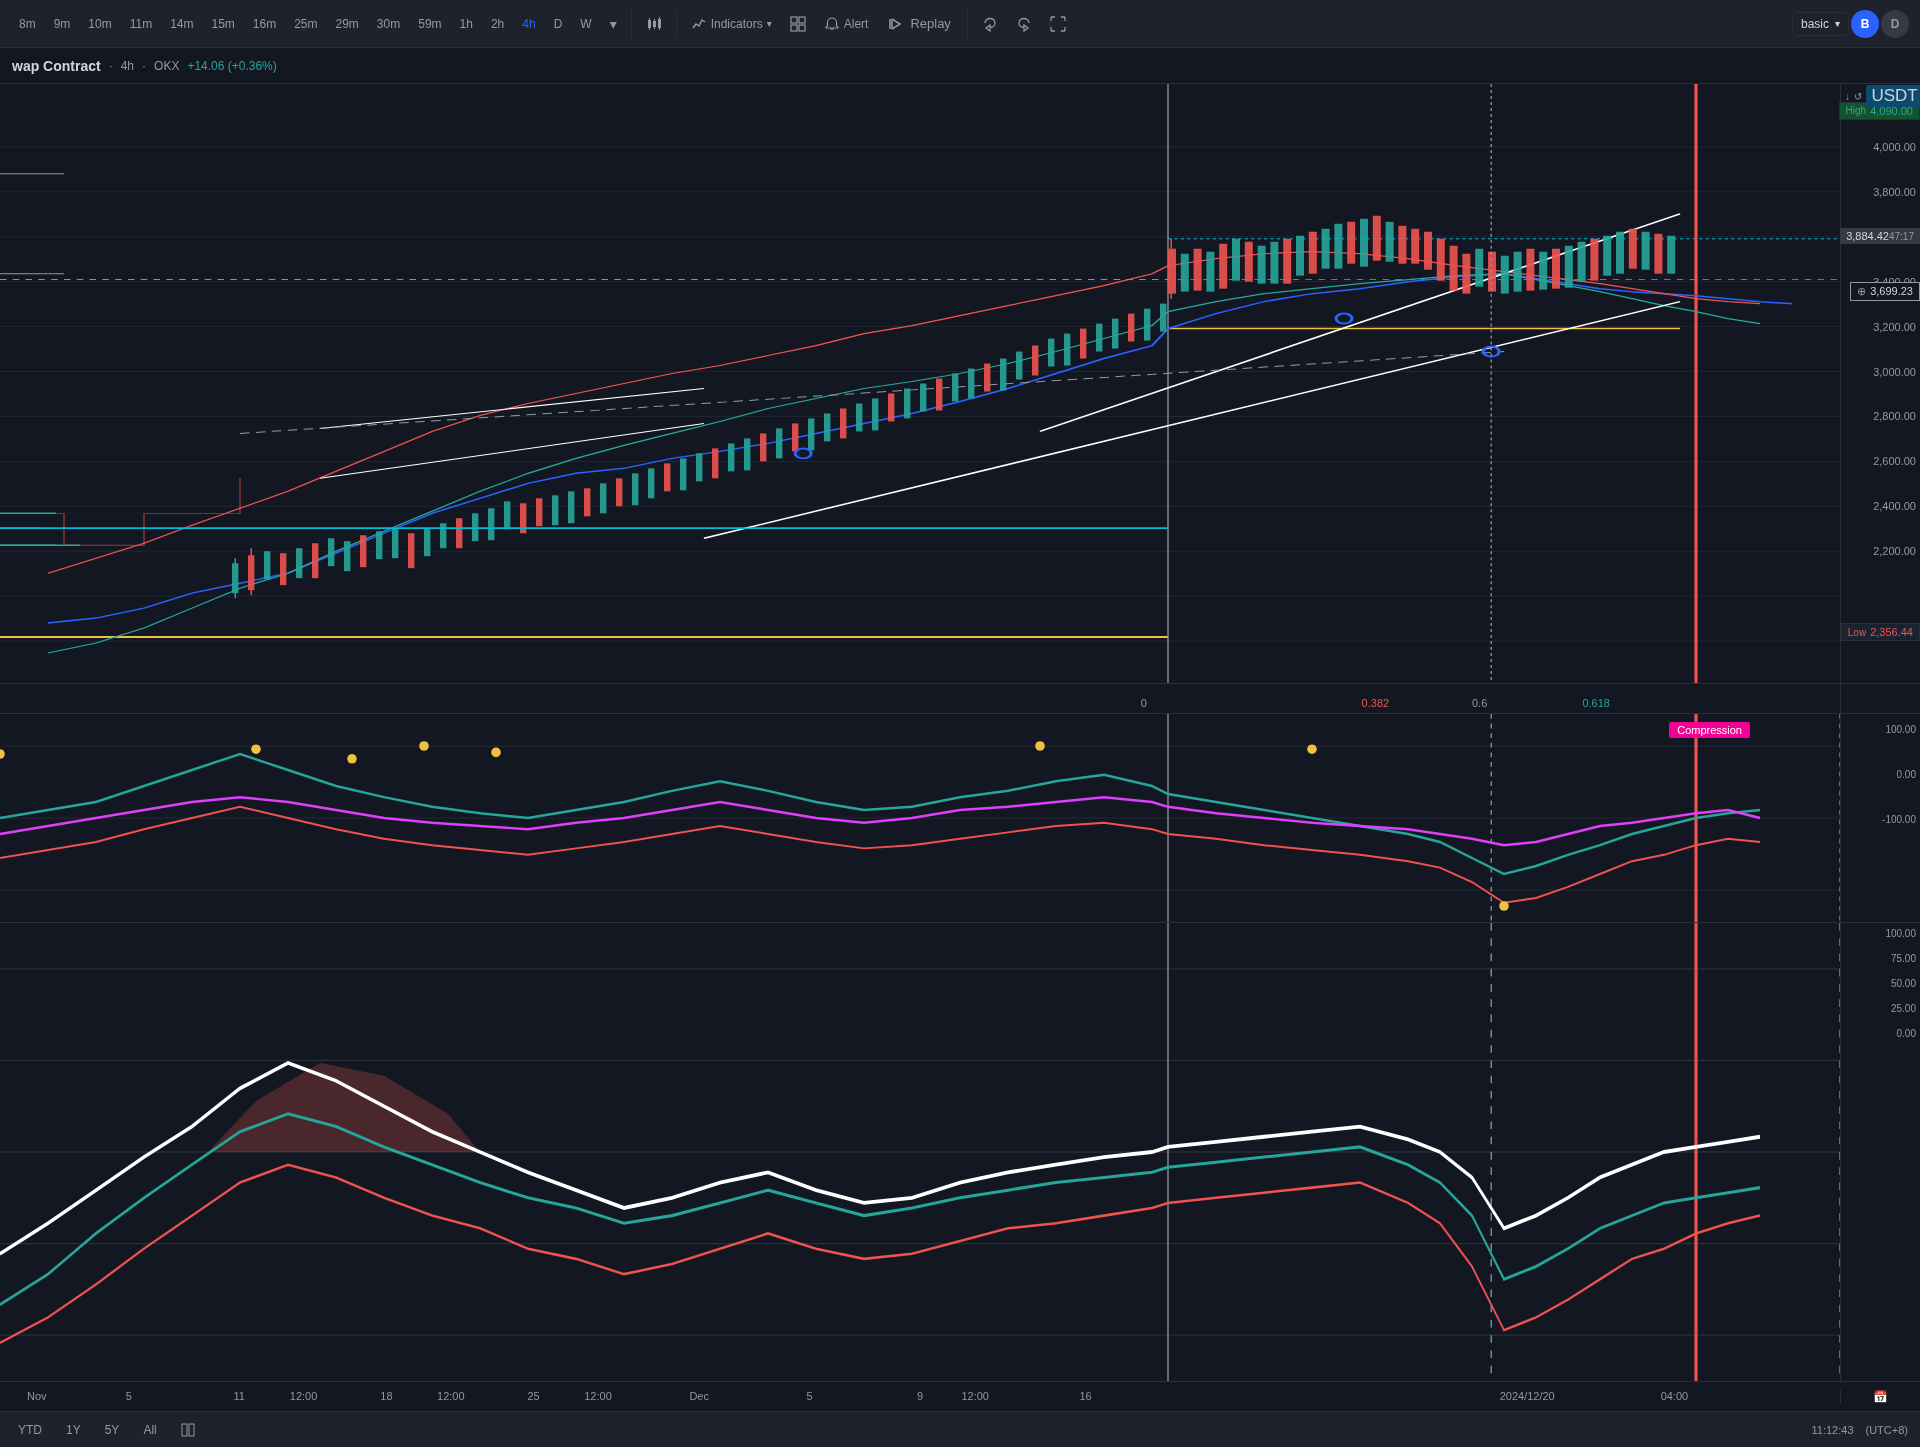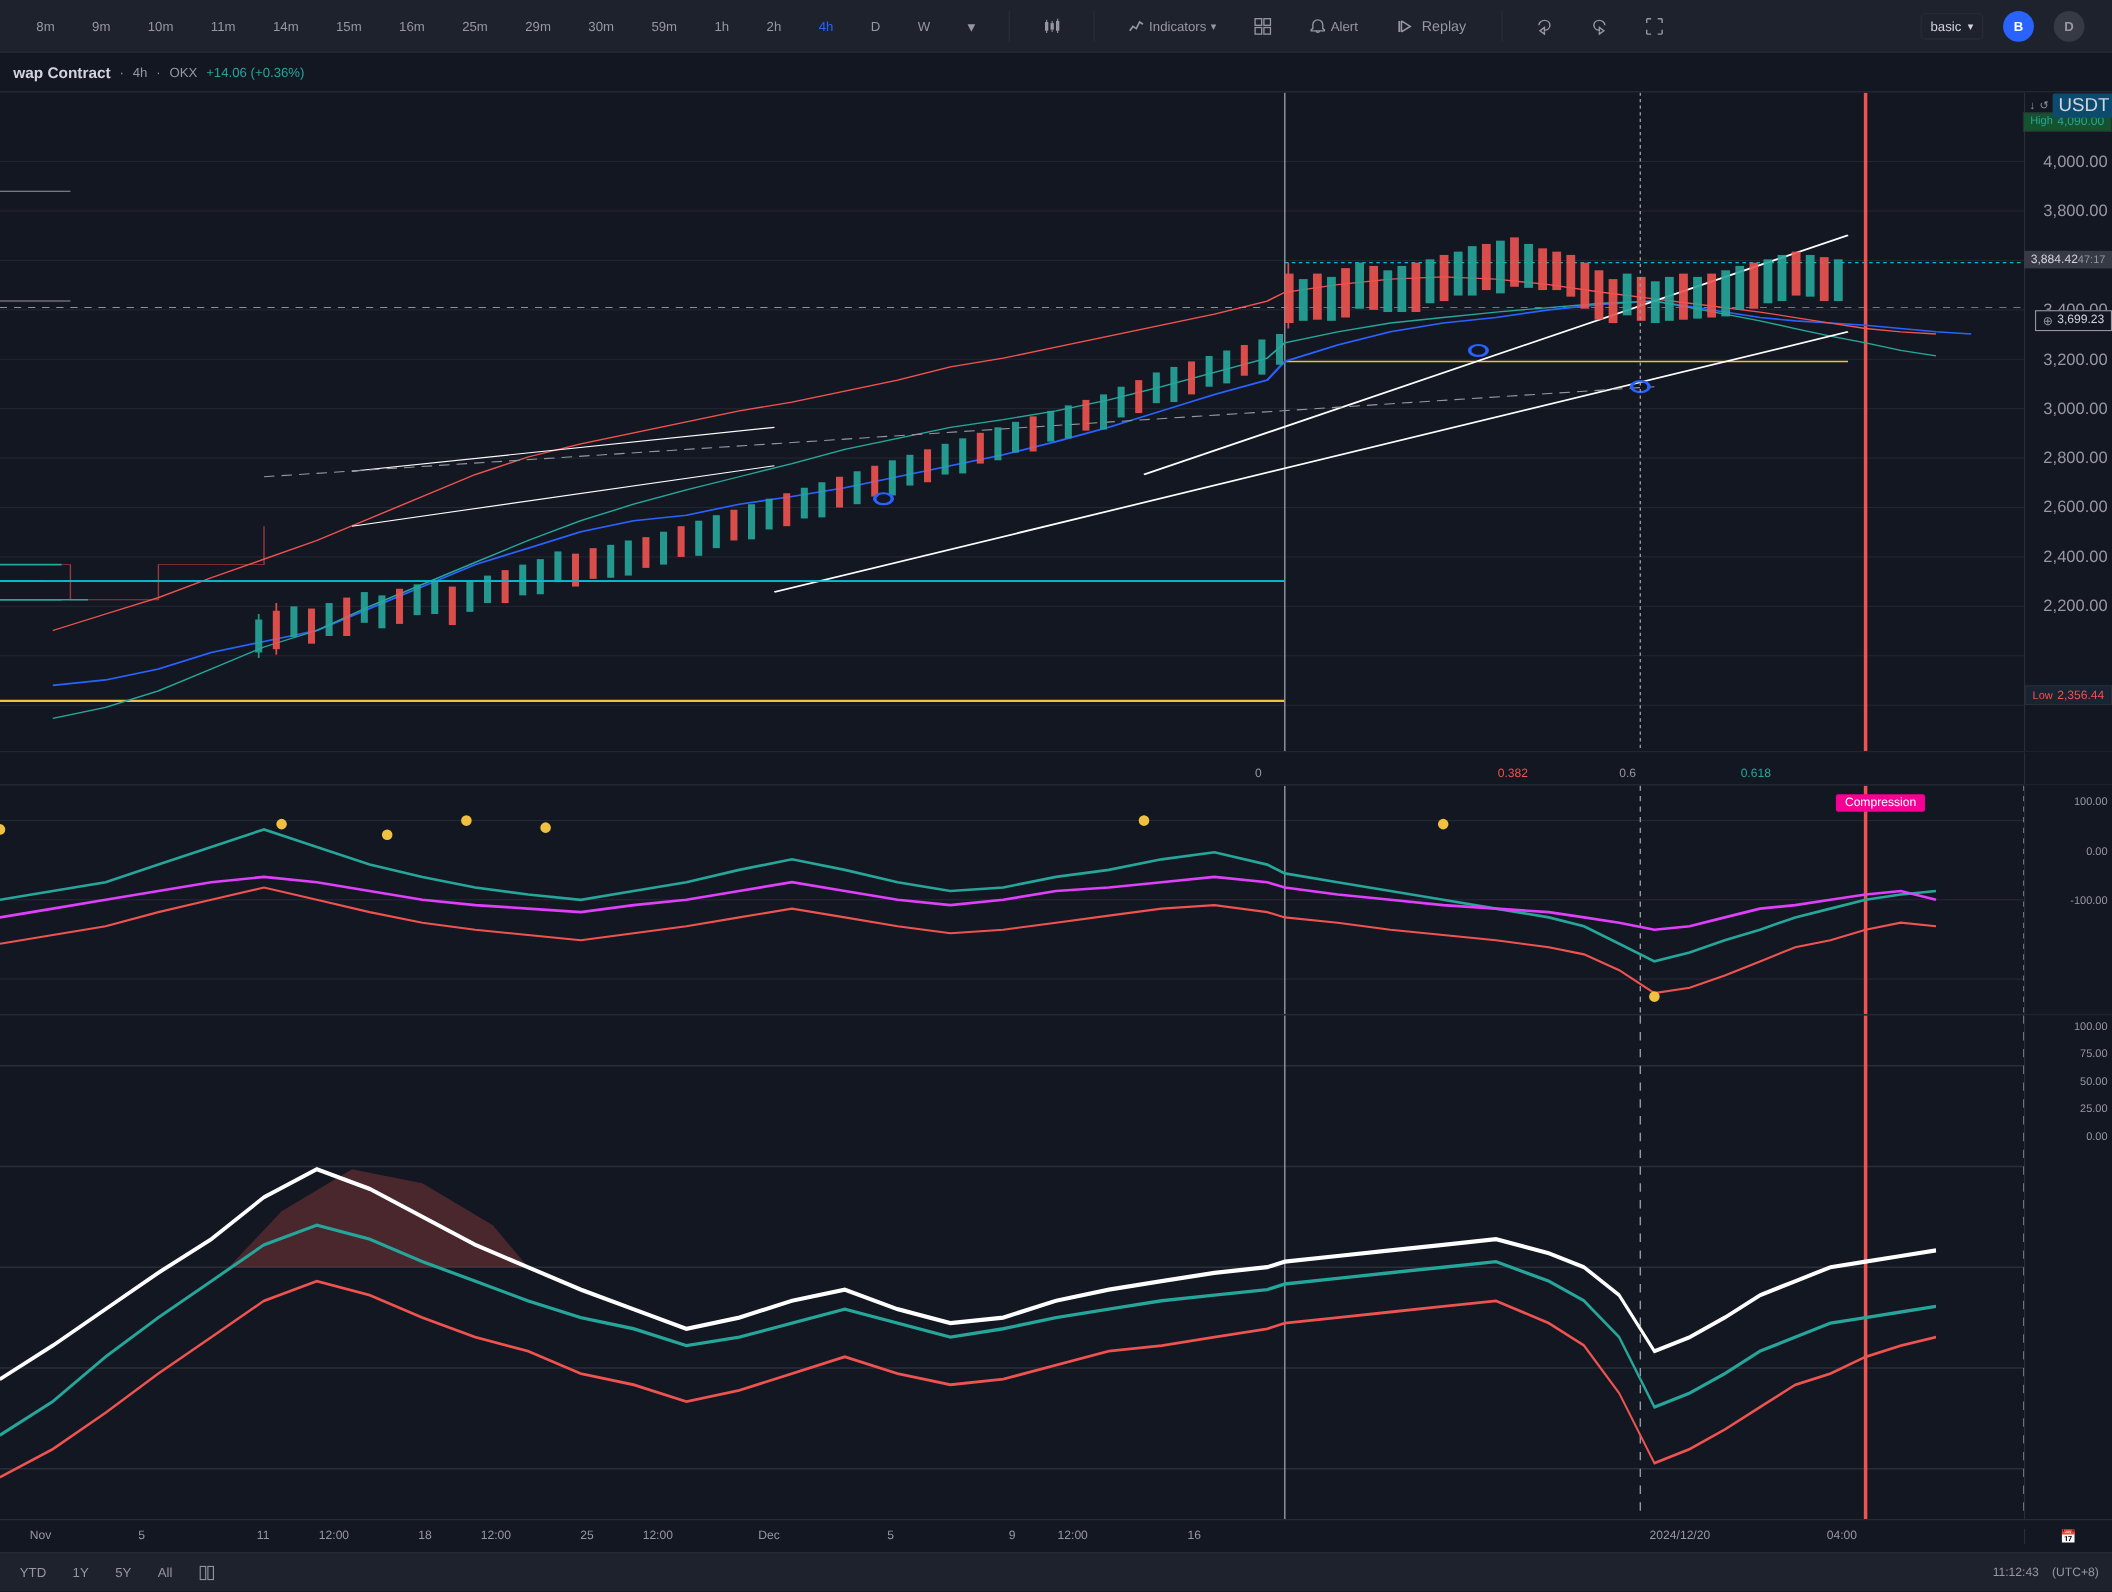--- a/index.html
+++ b/index.html
@@ -13,22 +13,22 @@
       overflow: hidden;
     }
 
     
     .toolbar {
       display: flex;
       align-items: center;
       height: 48px;
       background: #1e222d;
       border-bottom: 1px solid #2a2e39;
-      padding: 0 25px;
-      gap: 18px;
+      padding: 0 11px;
+      gap: 2px;
       flex-shrink: 0;
     }
     .toolbar-btn {
       background: none;
       border: none;
       color: #9598a1;
       cursor: pointer;
       padding: 4px 8px;
       border-radius: 4px;
       font-size: 12px;
@@ -100,21 +100,21 @@
       flex-shrink: 0;
     }
     .symbol-name { font-size: 14px; font-weight: 600; color: #d1d4dc; }
     .symbol-timeframe { font-size: 12px; color: #9598a1; }
     .symbol-exchange { font-size: 12px; color: #9598a1; }
     .symbol-change-pos { color: #26a69a; font-size: 12px; }
 
     .axis-label {
       position: absolute;
       right: 4px;
-      font-size: 15px;
+      font-size: 11px;
       color: #9598a1;
       transform: translateY(-50%);
     }
 
     
     .timeline-bar {
       height: 30px;
       background: #131722;
       border-top: 1px solid #2a2e39;
       display: flex;

